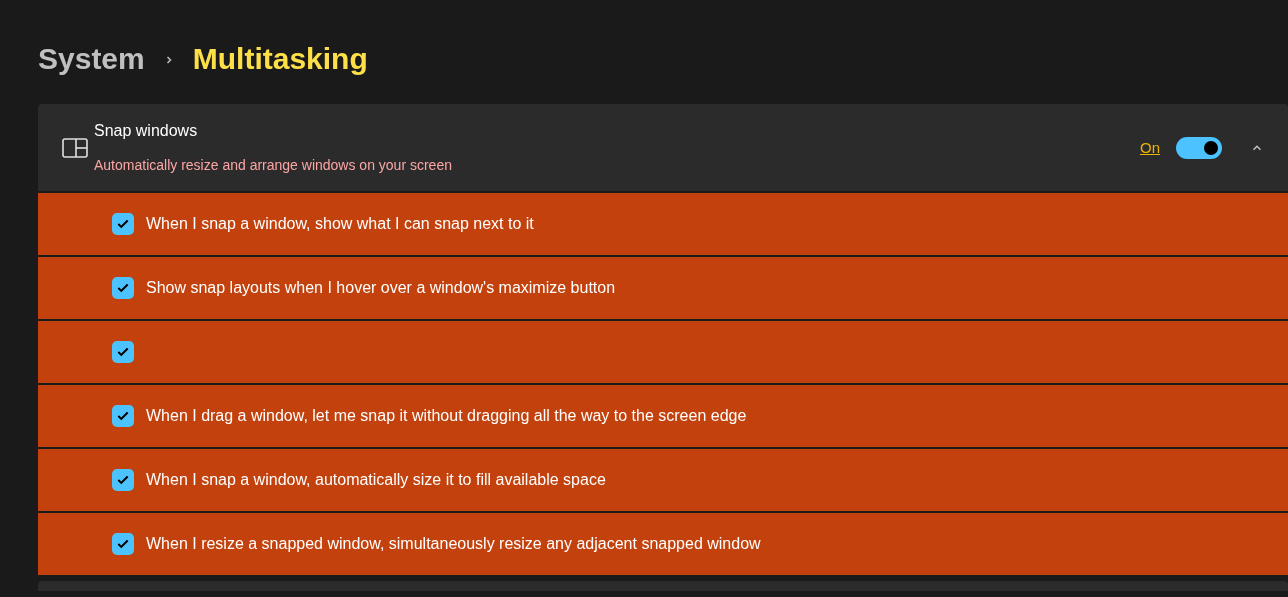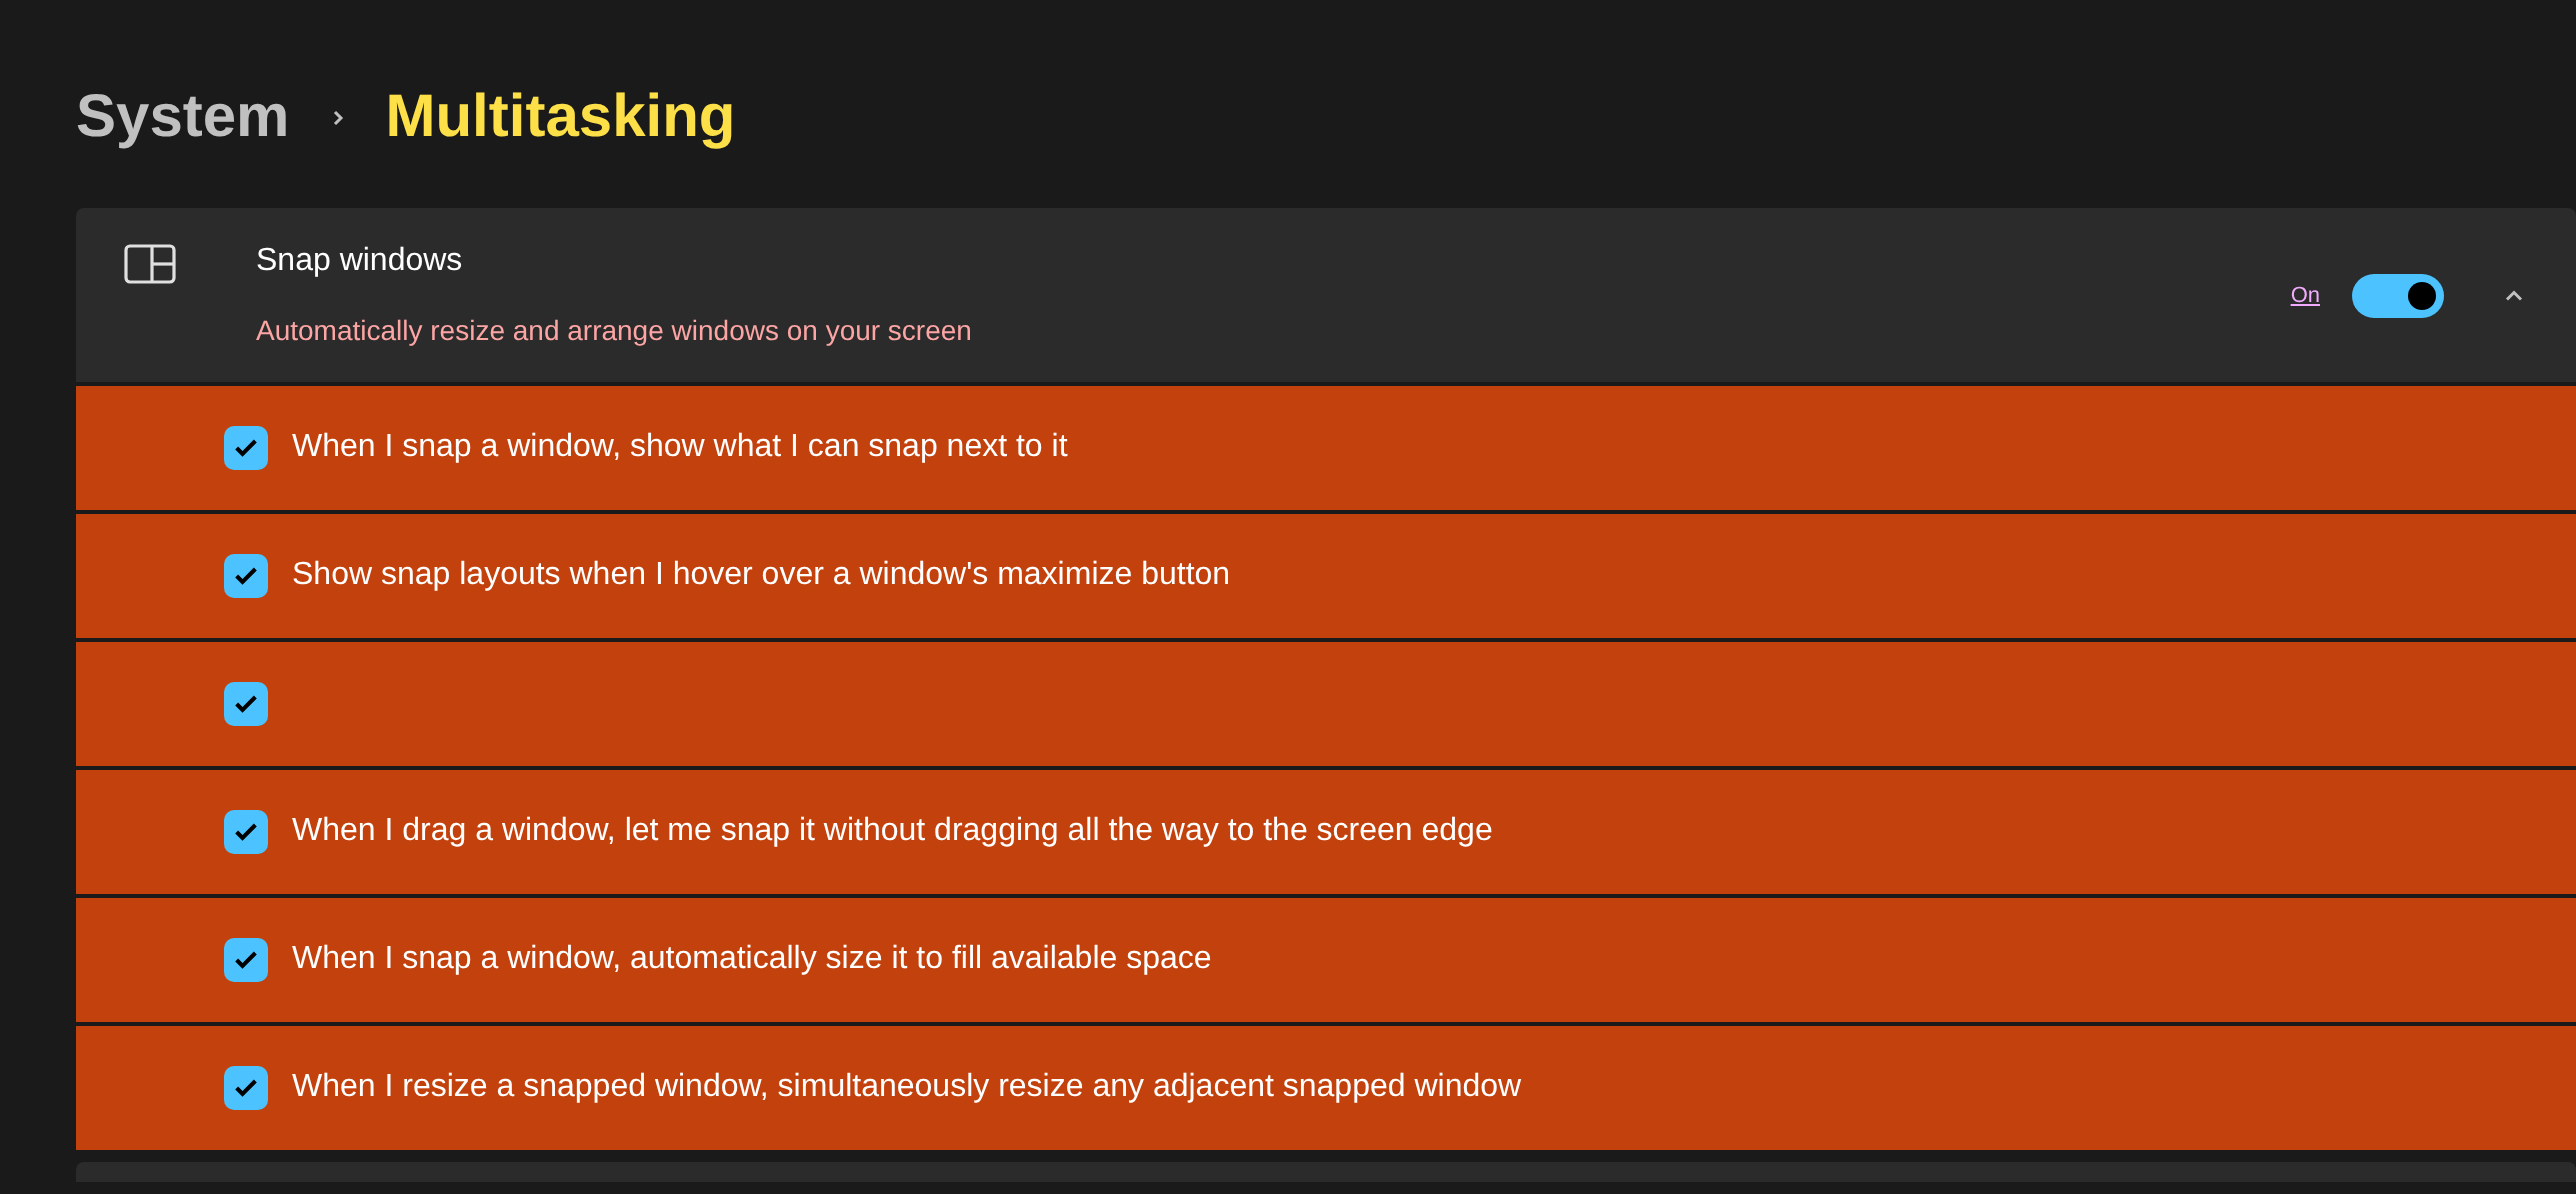--- a/index.html
+++ b/index.html
@@ -38,22 +38,23 @@
     font-weight: 600;
   }
   .panel {
     margin: 0 0 0 38px;
     width: 1250px;
   }
   .panel-header {
     background: #2b2b2b;
     border-radius: 4px 4px 0 0;
     display: flex;
+    align-items: center;
     padding: 18px 24px 18px 24px;
-    gap: 40px;
+    gap: 6px;
     border-bottom: 2px solid #1a1a1a;
   }
   .panel-header-icon {
     width: 26px;
     height: 20px;
     flex: 0 0 auto;
     display: flex;
     align-items: center;
     justify-content: center;
     color: #e0e0e0;
@@ -70,22 +71,22 @@
     font-size: 14px;
     color: #fca5a5;
     margin-top: 17px;
   }
   .panel-header-right {
     display: flex;
     align-items: center;
     gap: 16px;
   }
   .toggle-label {
-    font-size: 11px;
-    color: #f0abfc;
+    font-size: 15px;
+    color: #eab308;
     text-decoration: underline;
   }
   .toggle {
     width: 46px;
     height: 22px;
     background: #4cc2ff;
     border-radius: 11px;
     position: relative;
     cursor: pointer;
   }

